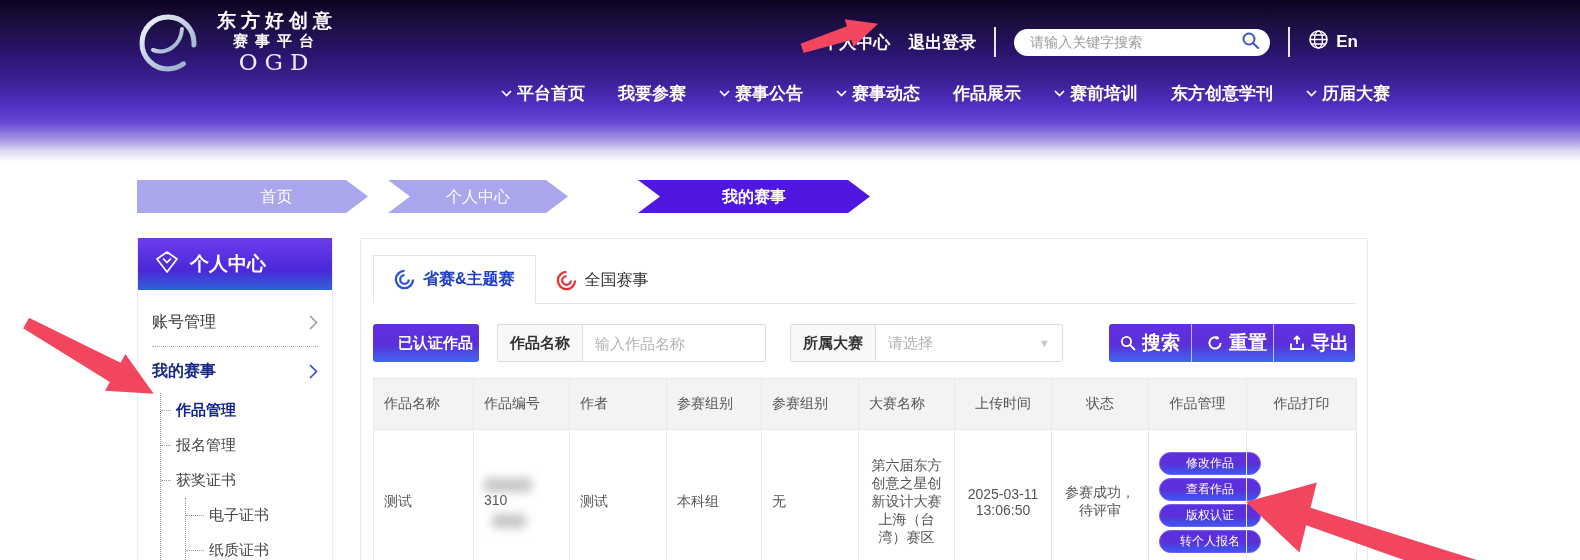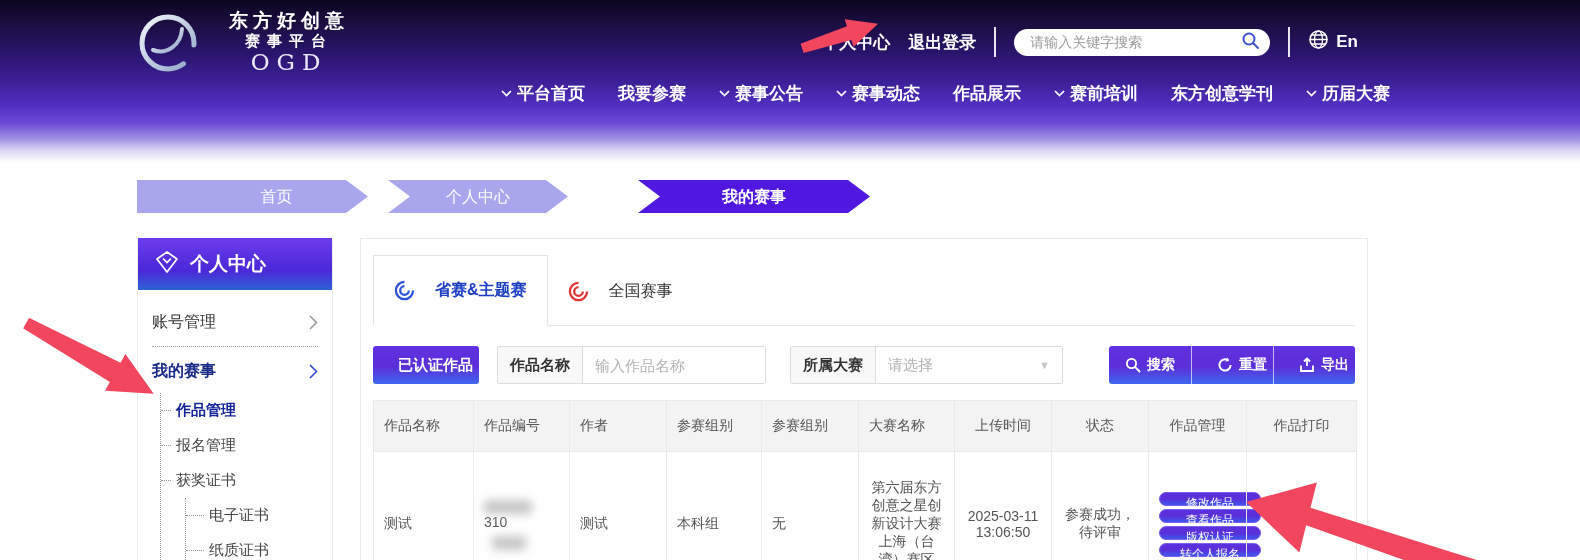--- a/index.html
+++ b/index.html
@@ -4,21 +4,21 @@
 <style>
   html,body{margin:0;padding:0;}
   body{width:1580px;height:560px;overflow:hidden;background:#fff;
        font-family:"Liberation Sans","DejaVu Sans",sans-serif;}
   .page{position:relative;width:1580px;height:560px;overflow:hidden;background:#fff;}
 
   
   .site-header{position:absolute;left:0;top:0;width:100%;height:162px;
     background:linear-gradient(180deg,#0d0520 0%,#1d0e44 16%,#2b1570 34%,#3c2096 50%,
                #5230c4 66%,#6a4ad4 76%,#a493e4 86%,#ddd7f4 93%,#ffffff 100%);}
-  .logo{position:absolute;left:135px;top:8px;display:flex;align-items:center;gap:28px;color:#fff;}
+  .logo{position:absolute;left:135px;top:8px;display:flex;align-items:center;gap:16px;color:#fff;}
   .logo-text{display:flex;flex-direction:column;align-items:center;line-height:1.15;}
   .logo-l1{font-size:19px;font-weight:bold;letter-spacing:5px;}
   .logo-l2{font-size:15px;font-weight:bold;letter-spacing:7px;}
   .logo-l3{font-family:"DejaVu Serif",serif;font-size:23px;letter-spacing:7px;color:#eceaf8;}
 
   .header-top{position:absolute;top:27px;right:222px;display:flex;align-items:center;gap:18px;color:#fff;}
   .top-link{font-size:17px;font-weight:bold;color:#fff;cursor:pointer;white-space:nowrap;}
   .vdiv{width:2px;height:30px;background:rgba(255,255,255,.9);}
   .search-pill{display:flex;align-items:center;width:232px;height:27px;background:#fff;
     border-radius:14px;padding:0 10px 0 14px;}
@@ -56,21 +56,21 @@
   .titem{display:flex;align-items:center;height:35px;font-size:15px;color:#444;cursor:pointer;}
   .titem .stem{width:10px;border-top:1px dotted #999;margin-right:5px;flex:none;}
   .titem.active{font-weight:bold;color:#14249a;}
   .subtree{margin-left:24px;border-left:1px dotted #999;}
   .subtree .titem .stem{width:18px;}
 
   
   .card{position:absolute;left:360px;top:238px;width:1008px;height:360px;background:#fff;
     border:1px solid #e9e9e9;box-sizing:border-box;}
   .tab-bar{display:flex;align-items:flex-end;margin:16px 12px 0 12px;border-bottom:1px solid #e4e4e4;}
-  .tab{display:flex;align-items:center;gap:20px;height:46px;padding:11px 20px;font-size:16px;
+  .tab{display:flex;align-items:center;gap:8px;height:46px;padding:0 20px;font-size:16px;
     color:#333;cursor:pointer;background:#fff;}
   .tab.active{border:1px solid #e4e4e4;border-bottom:2px solid #fff;margin-bottom:-1px;
     font-weight:bold;color:#1d3ec2;}
   .swirl{flex:none;}
 
   
   .filters{display:flex;align-items:center;margin:20px 12px 16px 12px;height:38px;}
   .btn-certified{width:106px;height:38px;border:none;border-radius:3px;color:#fff;font-size:15px;
     font-weight:bold;cursor:pointer;
     background:linear-gradient(180deg,#6131e2 0%,#5b2fd8 55%,#3f68f0 100%);text-align:right;}
@@ -79,37 +79,37 @@
     border-right:1px solid #dcdcdc;font-size:15px;font-weight:bold;color:#333;white-space:nowrap;}
   .fgroup input{width:158px;border:none;outline:none;padding:0 12px;font-size:15px;color:#444;}
   .fgroup input::placeholder{color:#b3b3b3;}
   .fake-select{display:flex;align-items:center;justify-content:space-between;width:162px;
     padding:0 12px;font-size:15px;color:#b3b3b3;cursor:pointer;background:#fff;}
   .caret{color:#c5c5c5;font-size:11px;}
   .g-name{margin-left:18px;}
   .g-contest{margin-left:24px;}
   .btn-group{margin-left:auto;display:flex;height:38px;border-radius:3px;overflow:hidden;}
   .gbtn{display:flex;align-items:center;justify-content:center;gap:6px;width:82px;border:none;
-    color:#fff;font-size:14px;font-weight:bold;cursor:pointer;
+    color:#fff;font-size:19px;font-weight:bold;cursor:pointer;
     background:linear-gradient(180deg,#6131e2 0%,#5b2fd8 55%,#3f68f0 100%);}
   .gbtn + .gbtn{border-left:1px solid rgba(255,255,255,.65);justify-content:flex-end;}
 
   
   table.works{width:984px;margin:0 12px;border-collapse:collapse;table-layout:fixed;
     font-size:14px;color:#555;}
   .works th{background:#f3f3f3;height:50px;font-weight:normal;color:#555;
     border:1px solid #e9e9e9;padding:0 10px;text-align:left;}
   .works td{border:1px solid #e9e9e9;padding:8px 10px;vertical-align:middle;}
   .works .mainrow td{height:128px;}
   .works th.c,.works td.c{text-align:center;}
   .blur{display:inline-block;height:14px;background:#c6c6c6;filter:blur(5px);
     border-radius:3px;vertical-align:middle;}
   .b1{width:48px;margin-right:4px;}
   .b2{width:34px;margin-left:8px;margin-top:6px;}
-  .act-btn{display:block;width:102px;height:14px;line-height:21px;margin:3px auto;border-radius:12px;
+  .act-btn{display:block;width:102px;height:23px;line-height:21px;margin:3px auto;border-radius:12px;
     color:#fff;font-size:12px;text-align:center;cursor:pointer;border:1px solid #7a5cf0;
     background:linear-gradient(180deg,#5d30e0 0%,#5b2fd8 50%,#3c58ee 100%);box-sizing:border-box;}
 
   
   .arrow{position:absolute;z-index:60;pointer-events:none;}
   #arrow-top{left:800px;top:16px;transform:rotate(-18deg);}
   #arrow-side{left:26px;top:300px;transform:rotate(29deg);transform-origin:0 50%;}
   #arrow-table{left:1246px;top:456px;transform:rotate(14deg);transform-origin:0 50%;}
 </style>
 </head>

